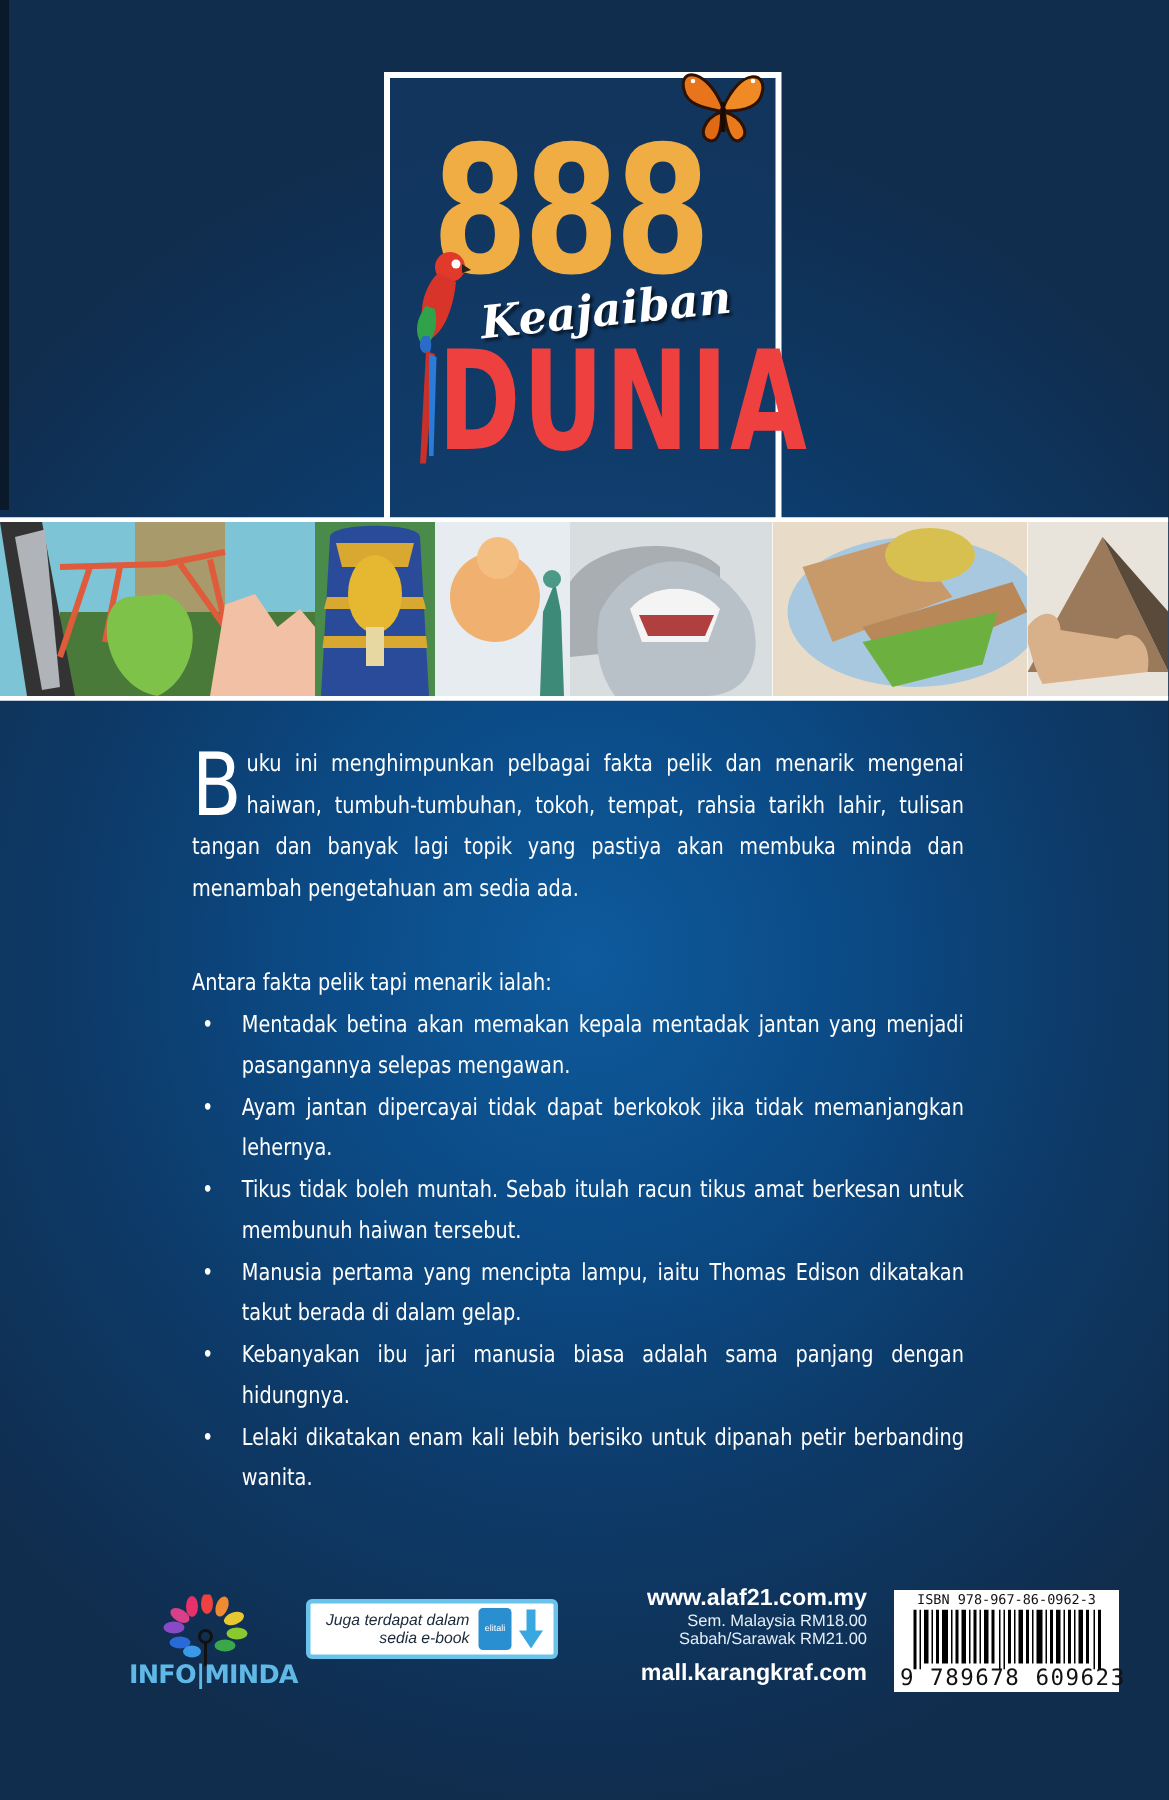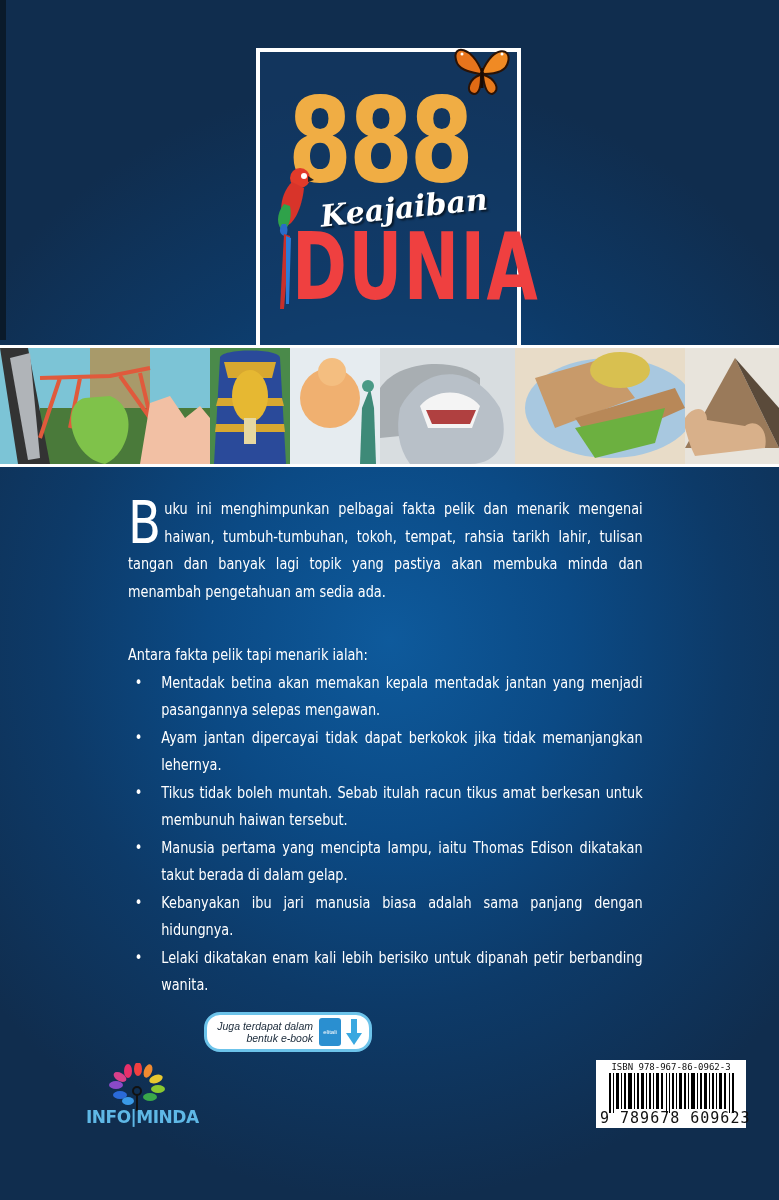--- a/index.html
+++ b/index.html
@@ -110,24 +110,24 @@
   .logo {
     position: absolute; left: 86px; top: 1063px; width: 100px; height: 70px;
   }
   .logo-text {
     position: absolute; left: 0; top: 44px; width: 100px; text-align: center;
     font-family: "DejaVu Sans", sans-serif; font-size: 17px; color: #5fb8e6;
     letter-spacing: -0.5px;
     font-weight: bold;
   }
   .ebook {
-    position: absolute; left: 204px; top: 1012px; width: 168px; height: 40px;
+    position: absolute; left: 204px; top: 1066px; width: 168px; height: 40px;
     background: #ffffff;
     border: 3px solid #6cc3ea;
-    border-radius: 16px;
+    border-radius: 4px;
     display: flex; align-items: center;
   }
   .ebook-text {
     flex: 1; text-align: right; padding-right: 6px;
     font-family: "Liberation Sans", sans-serif; font-style: italic;
     font-size: 10.5px; line-height: 12px; color: #1a2a3a;
   }
   .ebook-badge {
     width: 22px; height: 28px; border-radius: 3px; background: #2a8fd0;
     display: flex; align-items: center; justify-content: center;
@@ -279,31 +279,37 @@
       <ellipse cx="42" cy="38" rx="6" ry="4" fill="#3a9ae8"></ellipse>
       <circle cx="51" cy="28" r="4" fill="none" stroke="#111" stroke-width="2"></circle>
       <line x1="51" y1="32" x2="51" y2="48" stroke="#111" stroke-width="2"></line>
     </svg>
     <div class="logo-text">INFO|MINDA</div>
   </div>
 
   <div class="ebook">
     <div class="ebook-text">
       <div>Juga terdapat dalam</div>
-      <div>bentuk e-book</div>
+      <div>sedia e-book</div>
     </div>
     <div class="ebook-badge">
         <span>elitali</span>
       </div>
     <svg class="ebook-arrow" viewBox="0 0 18 30">
       <rect x="6" y="2" width="6" height="16" fill="#3aa8e0"></rect>
       <path d="M1 16 L17 16 L9 28 Z" fill="#3aa8e0"></path>
     </svg>
   </div>
 
+  <div class="pub-info">
+    <div class="url-main">www.alaf21.com.my</div>
+    <div class="price">Sem. Malaysia RM18.00</div>
+    <div class="price">Sabah/Sarawak RM21.00</div>
+    <div class="url-mall">mall.karangkraf.com</div>
+  </div>
 
   <div class="isbn-box">
     <div class="isbn-label">ISBN 978-967-86-0962-3</div>
     <svg class="barcode" viewBox="0 0 136 40" preserveAspectRatio="none">
       <g fill="#000">
         <rect x="6" y="0" width="2" height="40"></rect>
           <rect x="10" y="0" width="1" height="40"></rect>
         <rect x="13" y="0" width="3" height="36"></rect>
           <rect x="18" y="0" width="1" height="36"></rect>
         <rect x="21" y="0" width="2" height="36"></rect>

